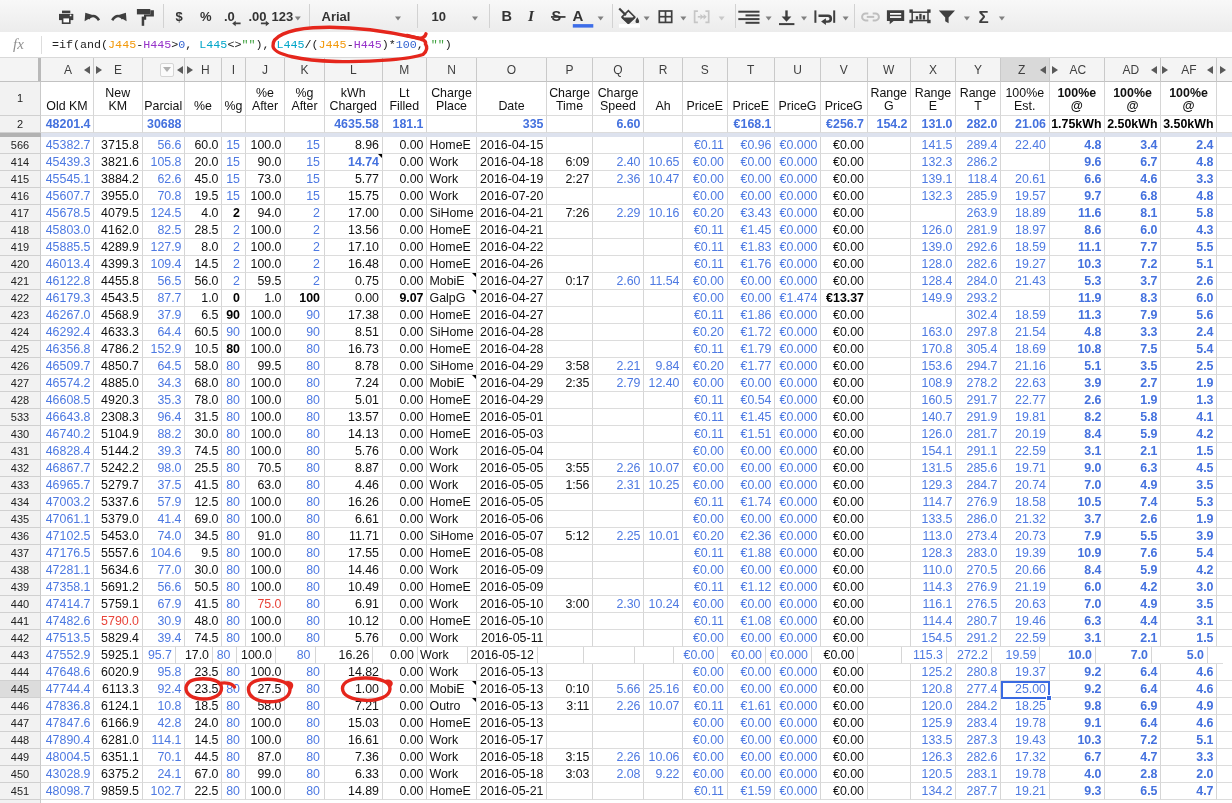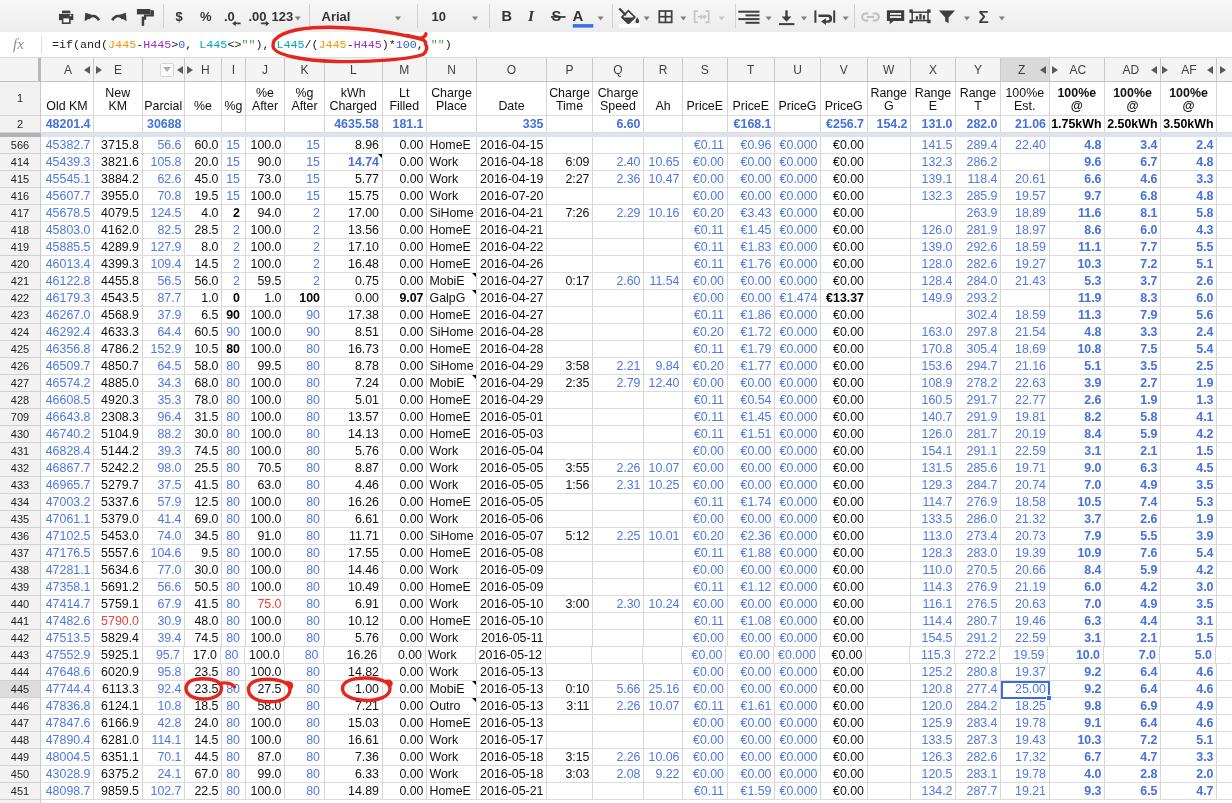--- a/index.html
+++ b/index.html
@@ -884,21 +884,21 @@
       <div class="c k" style="width:43.5px"></div>
       <div class="c b" style="width:45px">160.5</div>
       <div class="c b" style="width:45px">291.7</div>
       <div class="c b" style="width:48.5px">22.77</div>
       <div class="c bb" style="width:55.5px">2.6</div>
       <div class="c bb" style="width:56px">1.9</div>
       <div class="c bb" style="width:56px">1.3</div>
       <div class="c k" style="width:15px;border-right:none"></div>
     </div>
 <div class="row">
-      <div class="c gu" style="width:41px">709</div>
+      <div class="c gu" style="width:41px">533</div>
       <div class="c b" style="width:53px">46643.8</div>
       <div class="c k" style="width:48.5px">2308.3</div>
       <div class="c b" style="width:42.5px">96.4</div>
       <div class="c k" style="width:37px">31.5</div>
       <div class="c b" style="width:24px;padding-right:5px">80</div>
       <div class="c k" style="width:39px">100.0</div>
       <div class="c b" style="width:40px;padding-right:4px">80</div>
       <div class="c k" style="width:57.5px">13.57</div>
       <div class="c k" style="width:44.5px">0.00</div>
       <div class="c k lt" style="width:50px">HomeE</div>
@@ -1293,21 +1293,21 @@
       <div class="c b" style="width:48.5px">22.59</div>
       <div class="c bb" style="width:55.5px">3.1</div>
       <div class="c bb" style="width:56px">2.1</div>
       <div class="c bb" style="width:56px">1.5</div>
       <div class="c k" style="width:15px;border-right:none"></div>
     </div>
 <div class="row">
       <div class="c gu" style="width:41px">443</div>
       <div class="c b" style="width:53px">47552.9</div>
       <div class="c k" style="width:48.5px">5925.1</div>
-      <div class="c b" style="width:41px">95.7</div>
+      <div class="c b" style="width:33px">95.7</div>
       <div class="c k" style="width:37px">17.0</div>
       <div class="c b" style="width:24px;padding-right:5px">80</div>
       <div class="c k" style="width:39px">100.0</div>
       <div class="c b" style="width:40px;padding-right:4px">80</div>
       <div class="c k" style="width:57.5px">16.26</div>
       <div class="c k" style="width:44.5px">0.00</div>
       <div class="c k lt" style="width:50px">Work</div>
       <div class="c k" style="width:70px">2016-05-12</div>
       <div class="c k" style="width:46px"></div>
       <div class="c b" style="width:51px"></div>

